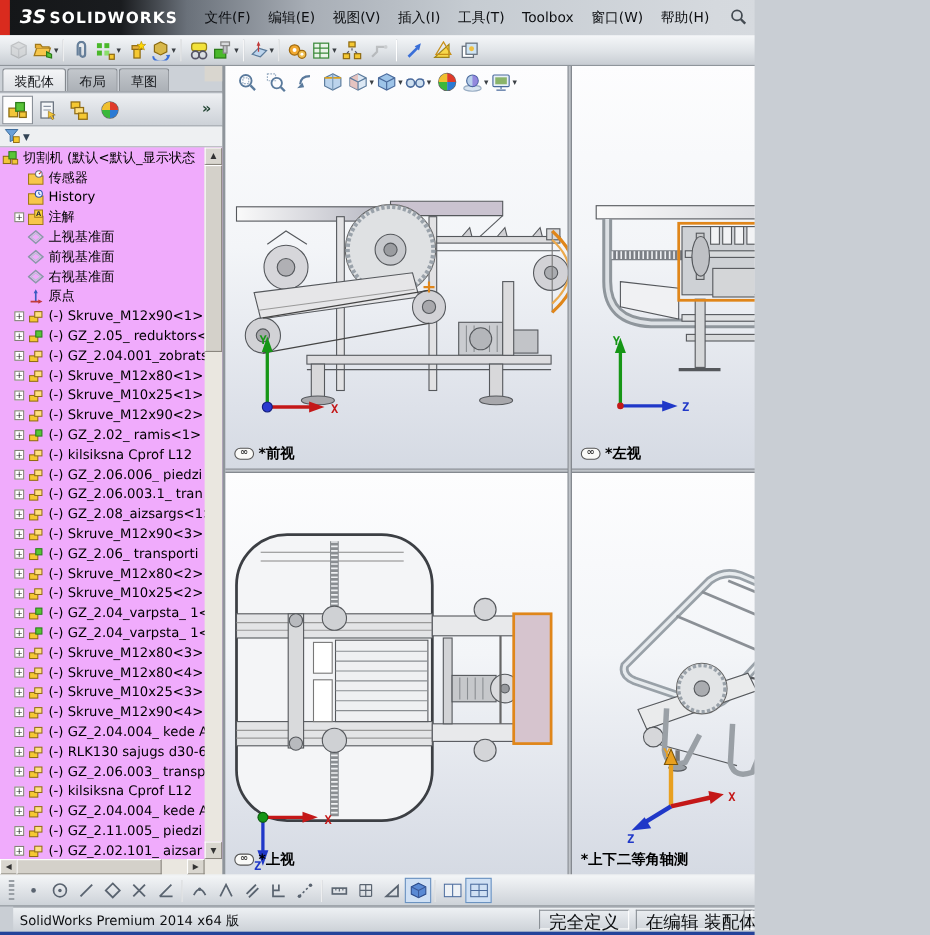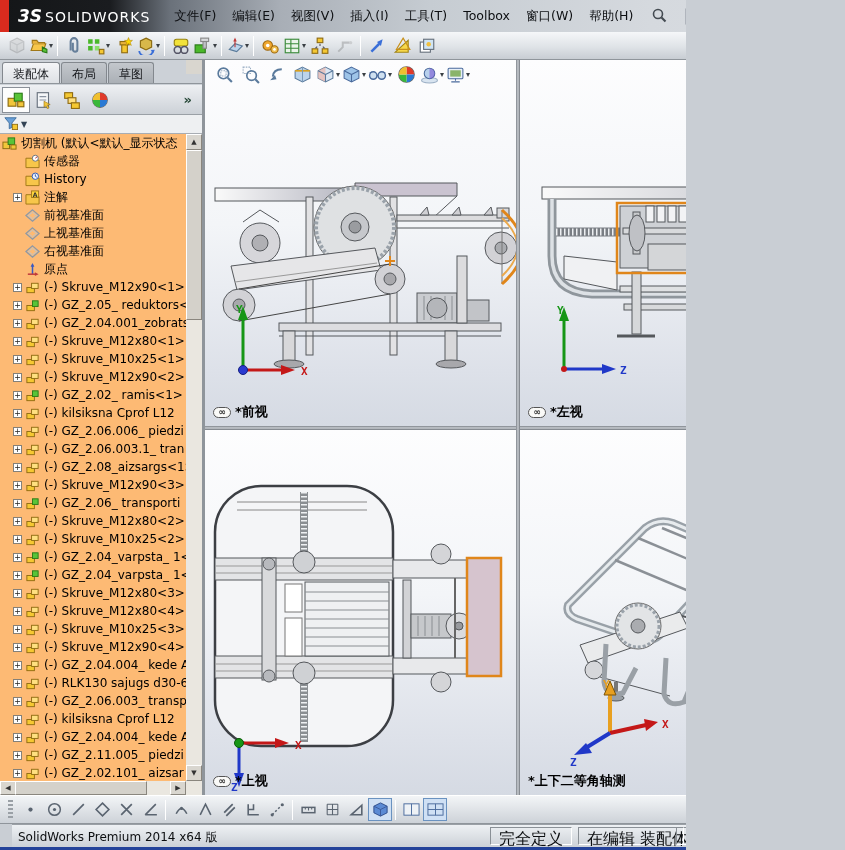--- a/index.html
+++ b/index.html
@@ -5,21 +5,21 @@
 *{box-sizing:border-box;margin:0;padding:0}
 html,body{width:845px;height:850px}
 body{font-family:"DejaVu Sans","Liberation Sans",sans-serif;font-size:12px;background:#c9ced4}
 #app{position:relative;width:686px;height:850px;overflow:hidden;background:#c9ced4}
 
 #titlebar{position:absolute;left:0;top:0;width:845px;height:32px;display:flex;align-items:center;
  background:linear-gradient(90deg,#141618 0,#1a1c1f 110px,#6a717a 170px,#a8aeb6 280px,#c6ccd2 430px,#d5d9de 650px,#dadee2 100%)}
 #logo-accent{position:absolute;left:0;top:0;width:9px;height:32px;background:#d92b1e}
 #logo{margin-left:18px;color:#fff;display:flex;align-items:baseline;gap:3px;flex:none}
 #logo .mark{font-weight:bold;font-style:italic;font-size:17px}
-#logo .ltxt{font-weight:normal;font-size:14px;letter-spacing:1px}
+#logo .ltxt{font-weight:bold;font-size:14px;letter-spacing:1px}
 #menubar{display:flex;margin-left:16px}
 .menu-item{padding:4px 8px;color:#0d0f12;font-size:12.5px;white-space:nowrap}
 #tb-search{width:18px;height:18px;margin-left:10px}
 #tb-search svg{width:16px;height:16px}
 #quickbar{display:flex;align-items:center;gap:4px;margin-left:16px}
 .qbtn{display:flex;align-items:center}
 .qbtn svg{width:17px;height:17px}
 .dd{font-size:8px;color:#3a3f44;margin-left:1px}
 #winbtns{margin-left:auto;margin-right:10px;display:flex;gap:9px}
 .wbtn{width:18px;height:15px;display:flex;align-items:center;justify-content:center}
@@ -40,21 +40,21 @@
 #manager-bar{position:absolute;left:0;top:25px;width:202px;height:30px;display:flex;align-items:center;padding:0 2px;
  background:linear-gradient(#eef0f3,#ccd1d7);border-bottom:1px solid #9aa0a6}
 .mtab{width:28px;height:26px;display:flex;align-items:center;justify-content:center;border:1px solid transparent;flex:none}
 .mtab.active{background:#fdfdfd;border:1px solid #8a9098}
 .mtab svg{width:18px;height:18px}
 #mgr-overflow{margin-left:auto;margin-right:8px;font-weight:bold;font-size:13px;color:#243}
 #filter-bar{position:absolute;left:0;top:55px;width:202px;height:19px;background:#eef0f2;border-bottom:1px solid #a8adb3;
  display:flex;align-items:center;padding-left:4px}
 #filter-bar svg{width:14px;height:14px}
 #filter-arrow{font-size:8px;color:#345;margin-left:3px}
-#tree{position:absolute;left:0;top:74px;width:202px;height:647px;background:#fdba74;overflow:hidden}
+#tree{position:absolute;left:0;top:74px;width:202px;height:647px;background:#f0abfc;overflow:hidden}
 .trow{height:18px;display:flex;align-items:center;padding-left:13px;white-space:nowrap}
 #tree-root.trow{padding-left:2px}
 .exp{width:9px;height:9px;border:1px solid #848078;background:#fff;font-size:8px;line-height:7px;text-align:center;color:#222;margin-right:3px;flex:none}
 .exp.none{visibility:hidden}
 .ticon{width:16px;height:16px;flex:none;margin-right:3px;display:flex;align-items:center}
 .ticon svg{width:15px;height:15px}
 .tlabel{font-size:12px;color:#000;overflow:hidden;max-width:148px}
 #tree-root .tlabel{max-width:160px}
 .scrbtn{position:absolute;width:16px;height:14px;background:#d9d6cf;border:1px solid #fff;border-right-color:#8a867e;border-bottom-color:#8a867e;
  font-size:7px;display:flex;align-items:center;justify-content:center;color:#333}
@@ -396,31 +396,31 @@
             <span class="tlabel">注解</span>
           </div>
           <div class="trow">
             <span class="exp none"></span>
             <span class="ticon">
               <svg viewBox="0 0 16 16" xmlns="http://www.w3.org/2000/svg">
                 <polygon points="8,2 15,8 8,14 1,8" fill="none" stroke="#8a98a8" stroke-width="1.4"></polygon>
                 <polygon points="8,4.5 12.5,8 8,11.5 3.5,8" fill="none" stroke="#b8c4d0"></polygon>
               </svg>
             </span>
-            <span class="tlabel">前视基准面</span>
+            <span class="tlabel">上视基准面</span>
           </div>
           <div class="trow">
             <span class="exp none"></span>
             <span class="ticon">
               <svg viewBox="0 0 16 16" xmlns="http://www.w3.org/2000/svg">
                 <polygon points="8,2 15,8 8,14 1,8" fill="none" stroke="#8a98a8" stroke-width="1.4"></polygon>
                 <polygon points="8,4.5 12.5,8 8,11.5 3.5,8" fill="none" stroke="#b8c4d0"></polygon>
               </svg>
             </span>
-            <span class="tlabel">上视基准面</span>
+            <span class="tlabel">前视基准面</span>
           </div>
           <div class="trow">
             <span class="exp none"></span>
             <span class="ticon">
               <svg viewBox="0 0 16 16" xmlns="http://www.w3.org/2000/svg">
                 <polygon points="8,2 15,8 8,14 1,8" fill="none" stroke="#8a98a8" stroke-width="1.4"></polygon>
                 <polygon points="8,4.5 12.5,8 8,11.5 3.5,8" fill="none" stroke="#b8c4d0"></polygon>
               </svg>
             </span>
             <span class="tlabel">右视基准面</span>

